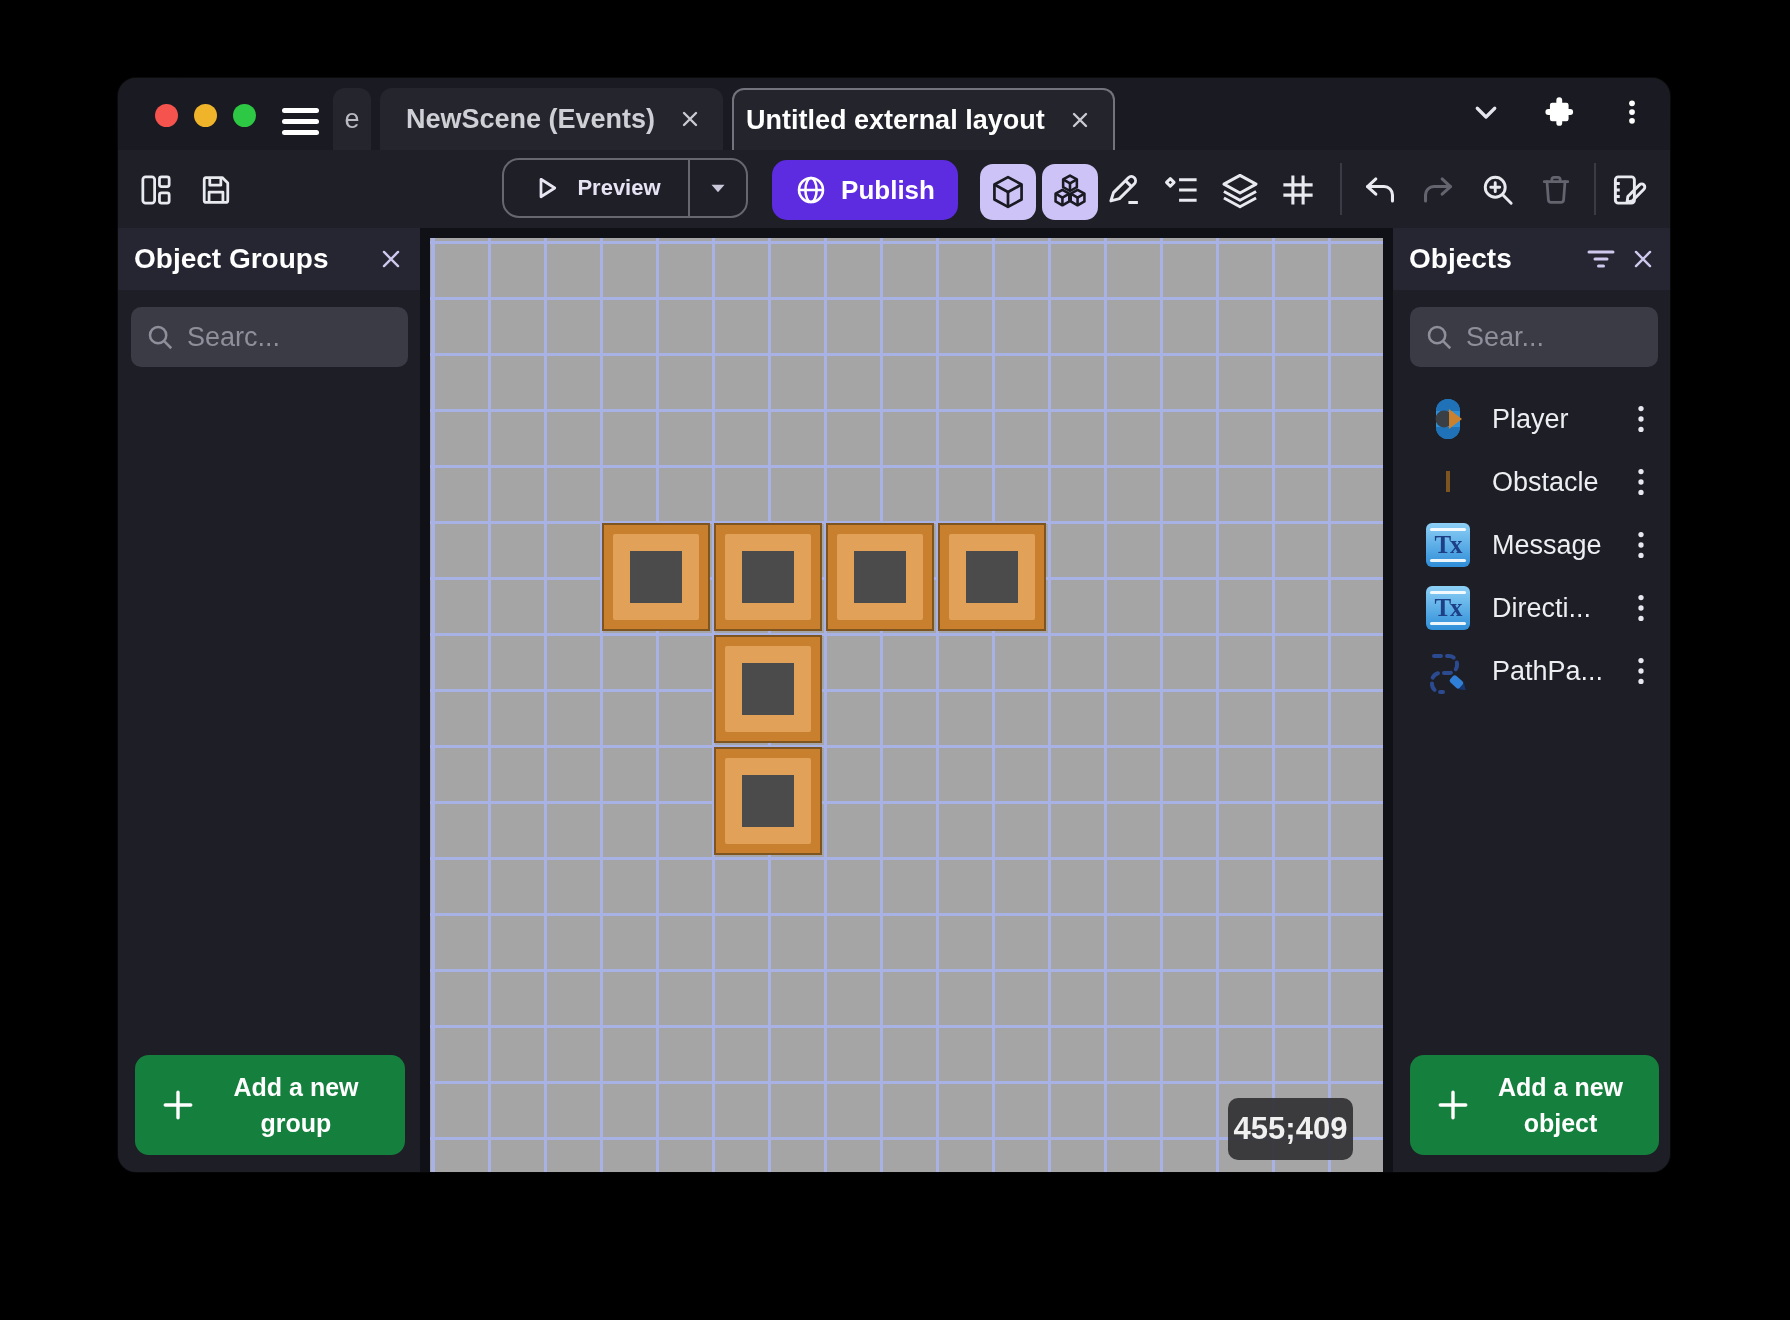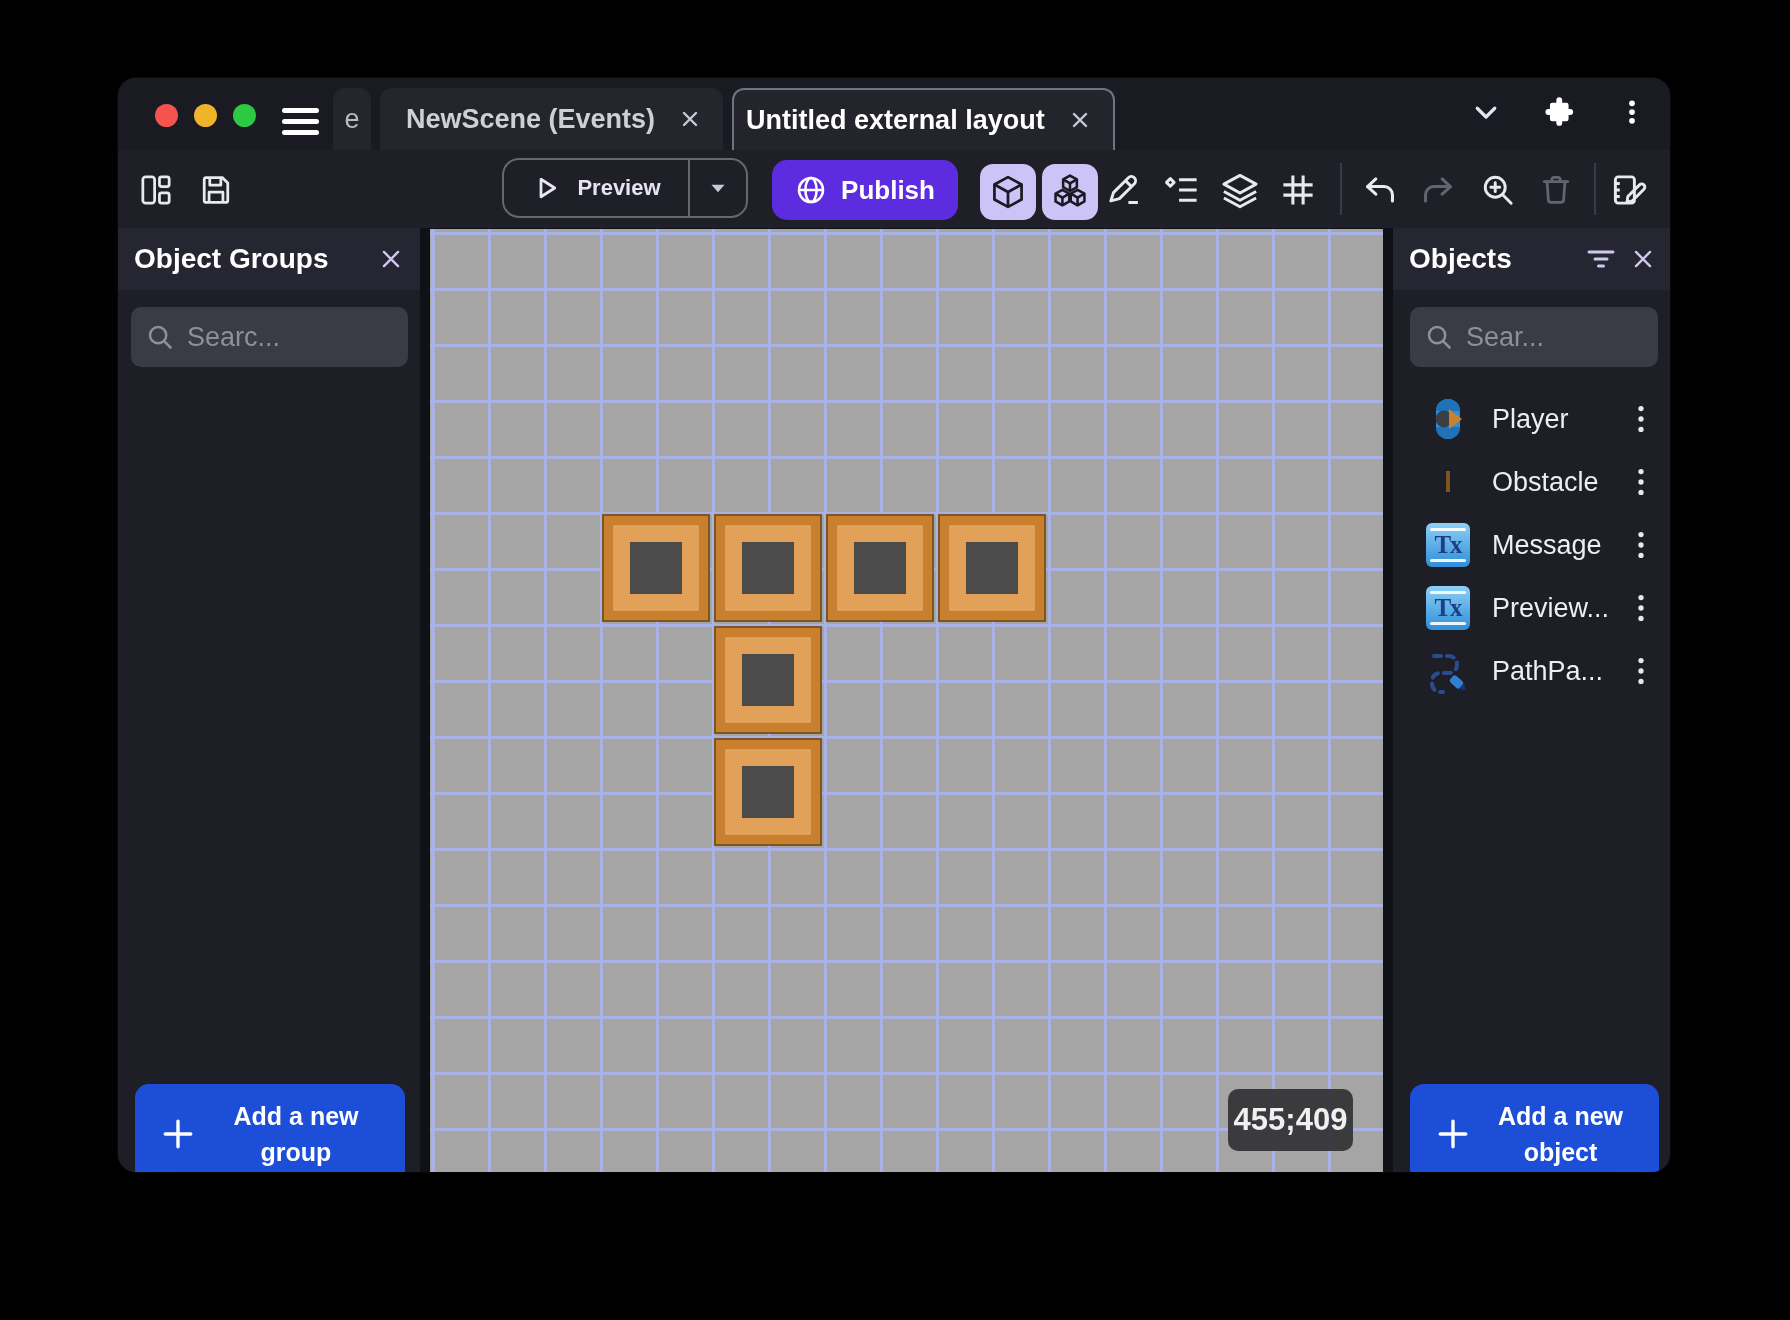--- a/index.html
+++ b/index.html
@@ -67,21 +67,21 @@
   .ph-btn { width:42px; height:42px; display:flex; align-items:center; justify-content:center; cursor:pointer; }
 
   .search-box { position:absolute; top:79px; height:60px; background:#3a3b45; border-radius:10px;
     display:flex; align-items:center; padding:0 14px; gap:12px; }
   #groups-panel .search-box { left:13px; width:277px; }
   #objects-panel .search-box { left:17px; width:248px; }
   .search-input { flex:1; background:transparent; border:none; outline:none; color:#d6d7dd;
     font-size:27px; font-family:inherit; min-width:0; }
   .search-input::placeholder { color:#8e8f9a; }
 
-  .add-btn { position:absolute; top:856px; height:100px; background:#1d4ed8; border:none; border-radius:14px;
+  .add-btn { position:absolute; top:827px; height:100px; background:#15803d; border:none; border-radius:14px;
     display:flex; align-items:center; color:#fff; cursor:pointer; font-family:inherit; }
   #groups-panel .add-btn { left:17px; width:270px; }
   #objects-panel .add-btn { left:17px; width:249px; }
   .add-btn .plus { margin-left:26px; flex:0 0 34px; }
   .add-btn .add-label { flex:1; font-size:25px; font-weight:700; line-height:1.45; padding:0 14px 0 6px; text-align:center; }
 
   .obj-list { position:absolute; left:0; top:160px; width:100%; }
   .obj-row { position:relative; height:63px; display:flex; align-items:center; cursor:pointer; }
   .obj-icon { position:absolute; left:31px; width:48px; height:48px; top:7px; display:flex; align-items:center; justify-content:center; }
   .obj-label { position:absolute; left:99px; font-size:27px; color:#edeef2; white-space:nowrap; }
@@ -91,21 +91,21 @@
   .mini-block { width:42px; height:42px; background:#c77e33; border:2px solid #7e5420; position:relative; }
   .mini-block::before { content:""; position:absolute; inset:3px; background:#dd9c55; }
   .mini-block::after { content:""; position:absolute; inset:10px; background:#4b4b4b; }
   .tx-box { width:44px; height:44px; border-radius:6px; background:linear-gradient(#8dd0f6,#2f8ed8);
     position:relative; display:flex; align-items:center; justify-content:center; }
   .tx-box::before, .tx-box::after { content:""; position:absolute; left:4px; right:4px; height:3px; background:rgba(255,255,255,.9); border-radius:2px; }
   .tx-box::before { top:5px; } .tx-box::after { bottom:5px; }
   .tx-glyph { font-family:"Liberation Serif", serif; font-weight:700; font-style:normal; color:#1d3f85; font-size:25px; letter-spacing:-1px; }
 
   
-  .canvas { position:absolute; left:312px; top:1px; width:953px; height:944px; background:#a5a5a5;
+  .canvas { position:absolute; left:312px; top:10px; width:953px; height:944px; background:#a5a5a5;
     background-image:
       repeating-linear-gradient(to right, #a9b2e4 0 3px, transparent 3px 56px),
       repeating-linear-gradient(to bottom, #a9b2e4 0 3px, transparent 3px 56px);
     background-position: 2px 0, 0 3px; cursor:crosshair; }
   .block { position:absolute; width:108px; height:108px; background:#c8802f; border:2px solid #7e5420; }
   .block::before { content:""; position:absolute; inset:9px; background:#e1a159; border-radius:2px; }
   .block::after { content:""; position:absolute; inset:26px; background:#4b4b4b; }
   .coord-badge { position:absolute; left:798px; top:860px; width:125px; height:62px; background:rgba(50,50,53,.92);
     border-radius:10px; color:#f0f0f0; font-size:31px; font-weight:700; display:flex; align-items:center; justify-content:center; }
 
@@ -422,21 +422,21 @@
             </span>
           </div>
             <div class="obj-row">
             <span class="obj-icon">
                 <span>
       <span class="tx-box">
                     <b class="tx-glyph">Tx</b>
                   </span>
     </span>
               </span>
-            <span class="obj-label">Preview...</span>
+            <span class="obj-label">Directi...</span>
             <span class="obj-menu">
               <svg width="22" height="30" viewBox="0 0 12 26">
                   <circle cx="6" cy="4" r="2.3" fill="#e8e9ee"></circle>
                   <circle cx="6" cy="13" r="2.3" fill="#e8e9ee"></circle>
                   <circle cx="6" cy="22" r="2.3" fill="#e8e9ee"></circle>
                 </svg>
             </span>
           </div>
             <div class="obj-row">
             <span class="obj-icon">

